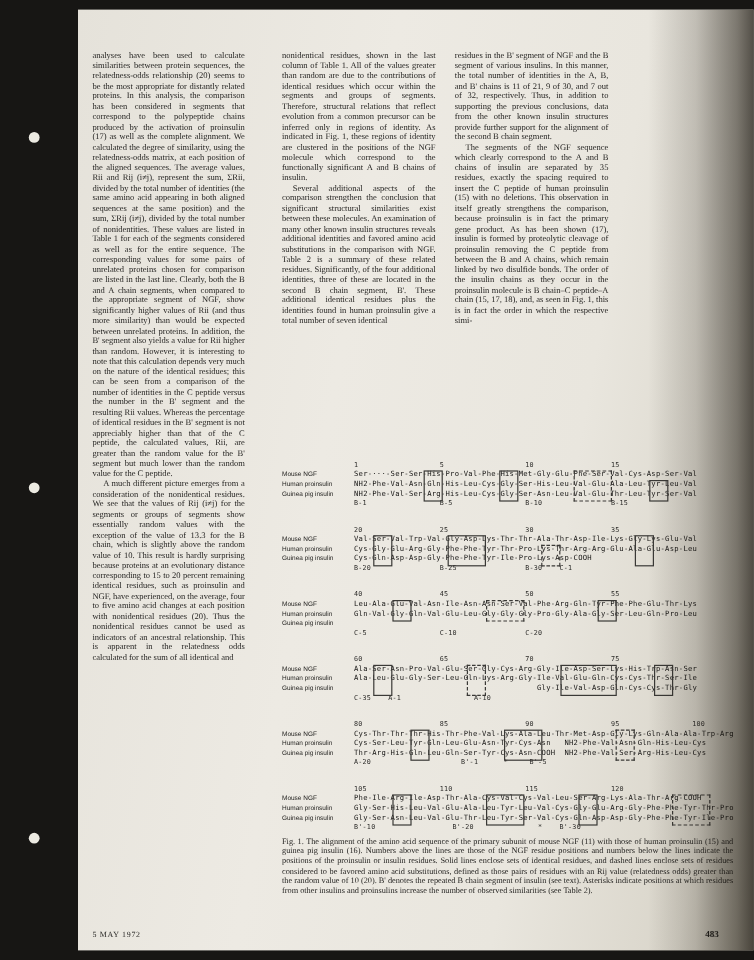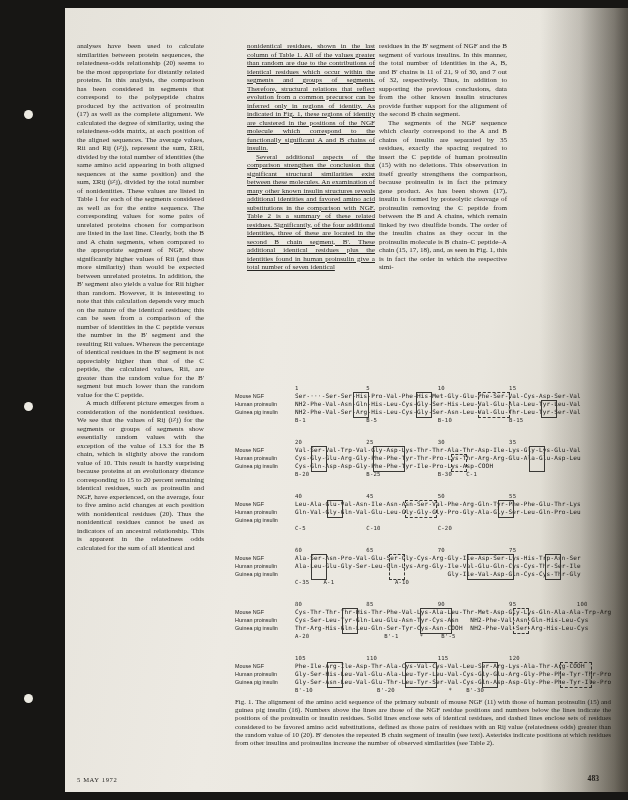--- a/index.html
+++ b/index.html
@@ -24,21 +24,21 @@
   .hole{position:absolute;width:9px;height:9px;border-radius:50%;background:#eceae2;left:24px;}
   .h1{top:110px;} .h2{top:402px;} .h3{top:694px;}
 
   .col{
     position:absolute;top:34px;text-align:justify;
     font-size:7.1px;line-height:8.5px;color:#262523;
   }
   .col p{margin:0;}
   .col p.indent{text-indent:9px;}
   .col-left{left:12px;width:127px;}
-  .col-mid{left:182px;width:128px;text-decoration:underline;}
+  .col-mid{left:170px;width:128px;}
   .col-right{left:314px;width:128px;}
 
   .figure{position:absolute;left:170px;top:376px;width:402px;height:322px;}
   .fig-block{margin-bottom:14px;}
   .fig-pos,.fig-below{
     margin-left:60px;height:8px;line-height:8px;white-space:pre;
     font-family:"DejaVu Sans Mono", monospace;font-size:5.6px;color:#2c2b29;letter-spacing:0.2px;
   }
   .fig-row{display:flex;height:8px;line-height:8px;}
   .fig-label{

